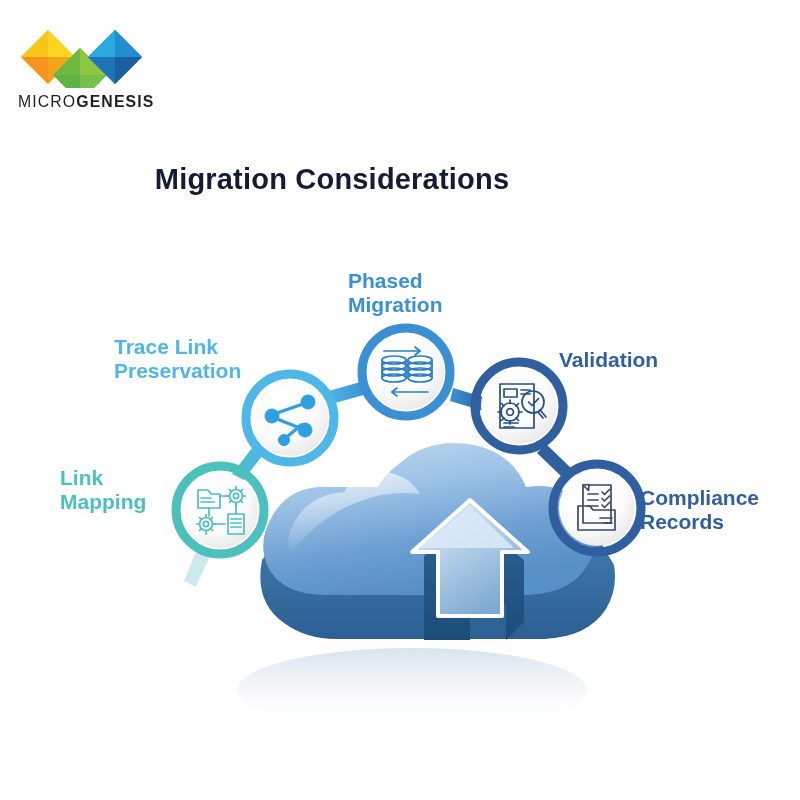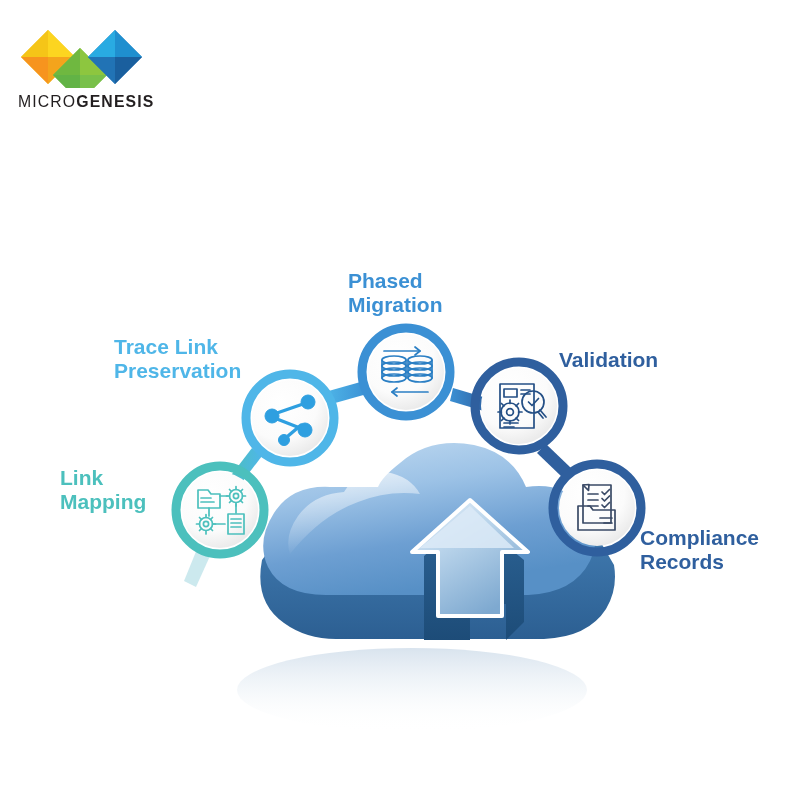--- a/index.html
+++ b/index.html
@@ -39,21 +39,21 @@
 
   
   .nlabel{
     position:absolute;font-weight:bold;line-height:1.14;
     white-space:pre-line;
   }
   .lbl-data      {left:60px; top:466px; font-size:21px; color:#4cc0bd; text-align:left;}
   .lbl-trace     {left:114px;top:335px; font-size:21px; color:#4fb6e8; text-align:left;}
   .lbl-phased    {left:348px;top:269px; font-size:21px; color:#3b90d4; text-align:left;}
   .lbl-valid     {left:559px;top:348px; font-size:21px; color:#2f5f9e; text-align:center;}
-  .lbl-comp      {left:640px;top:486px; font-size:21px; color:#2f5f9e; text-align:left;margin-top:40px;}
+  .lbl-comp      {left:640px;top:486px; font-size:21px; color:#2f5f9e; text-align:left;}
 </style>
 </head>
 <body>
 
 <div id="stage">
 
   <div class="logo-block">
     <svg class="logo-mark" viewBox="0 0 132 62">
 
       <g>
@@ -76,20 +76,21 @@
         <polygon points="97,4 124,31 97,58 70,31" fill="#1f77bd"></polygon>
         <polygon points="97,4 97,31 70,31" fill="#29abe2"></polygon>
         <polygon points="97,4 124,31 97,31" fill="#1f8fcf"></polygon>
         <polygon points="70,31 97,31 97,58" fill="#2173b5"></polygon>
         <polygon points="97,31 124,31 97,58" fill="#1a5f9e"></polygon>
       </g>
     </svg>
     <div class="logo-word"><span class="w1">MICRO</span><span class="w2">GENESIS</span></div>
   </div>
 
+  <div class="page-title">Migration Considerations</div>
 
   <svg id="diagram" viewBox="0 0 800 800">
     <defs>
 
       <radialGradient id="discG" cx="38%" cy="30%" r="78%">
         <stop offset="0%" stop-color="#ffffff"></stop>
         <stop offset="62%" stop-color="#fbfbfb"></stop>
         <stop offset="100%" stop-color="#e6e6e6"></stop>
       </radialGradient>
 

